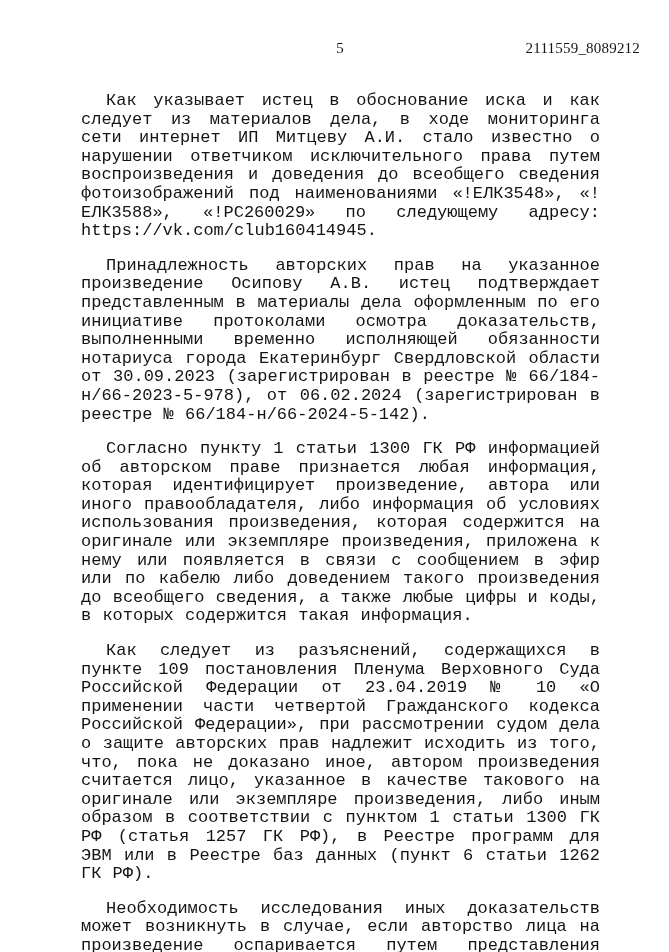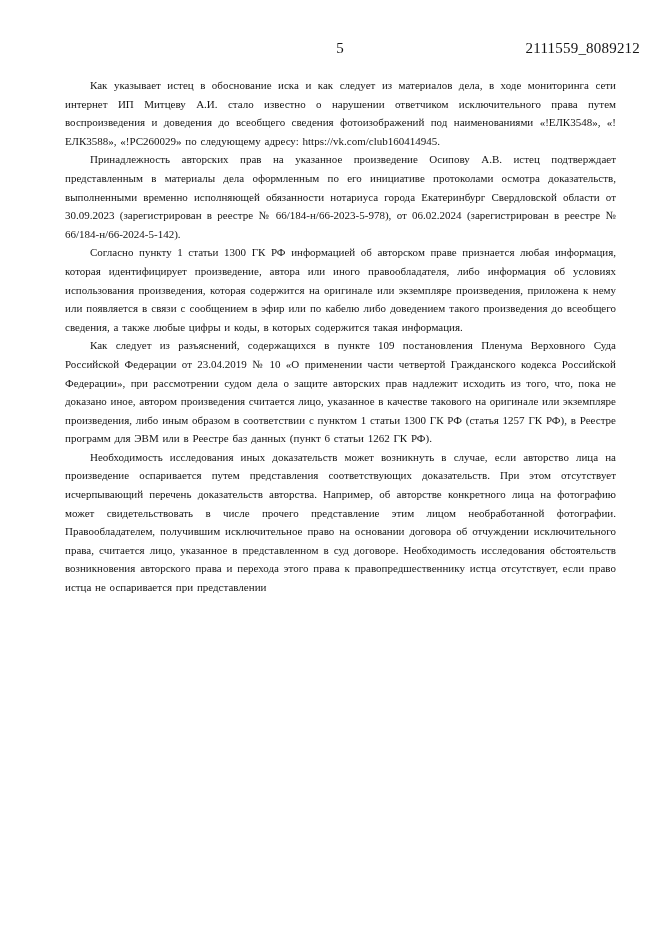--- a/index.html
+++ b/index.html
@@ -43,27 +43,28 @@
     text-align: left;
     letter-spacing: 0.2px;
   }
   .doc-body {
     position: absolute;
     top: 76px;
     left: 65px;
     width: 551px;
   }
   .doc-body p {
-    margin: 0;
+    margin: 16px;
     padding: 0;
-    font-size: 11px;
+    font-size: 17px;
     line-height: 18.6px;
     text-align: justify;
     text-indent: 25px;
     word-spacing: 1px;
+    font-family: Liberation Mono, monospace;
   }
 </style>
 </head>
 <body>
 
 <div class="page">
 
   <div class="page-header">
     <div class="page-number">5</div>
     <div class="doc-number">2111559_8089212</div>

